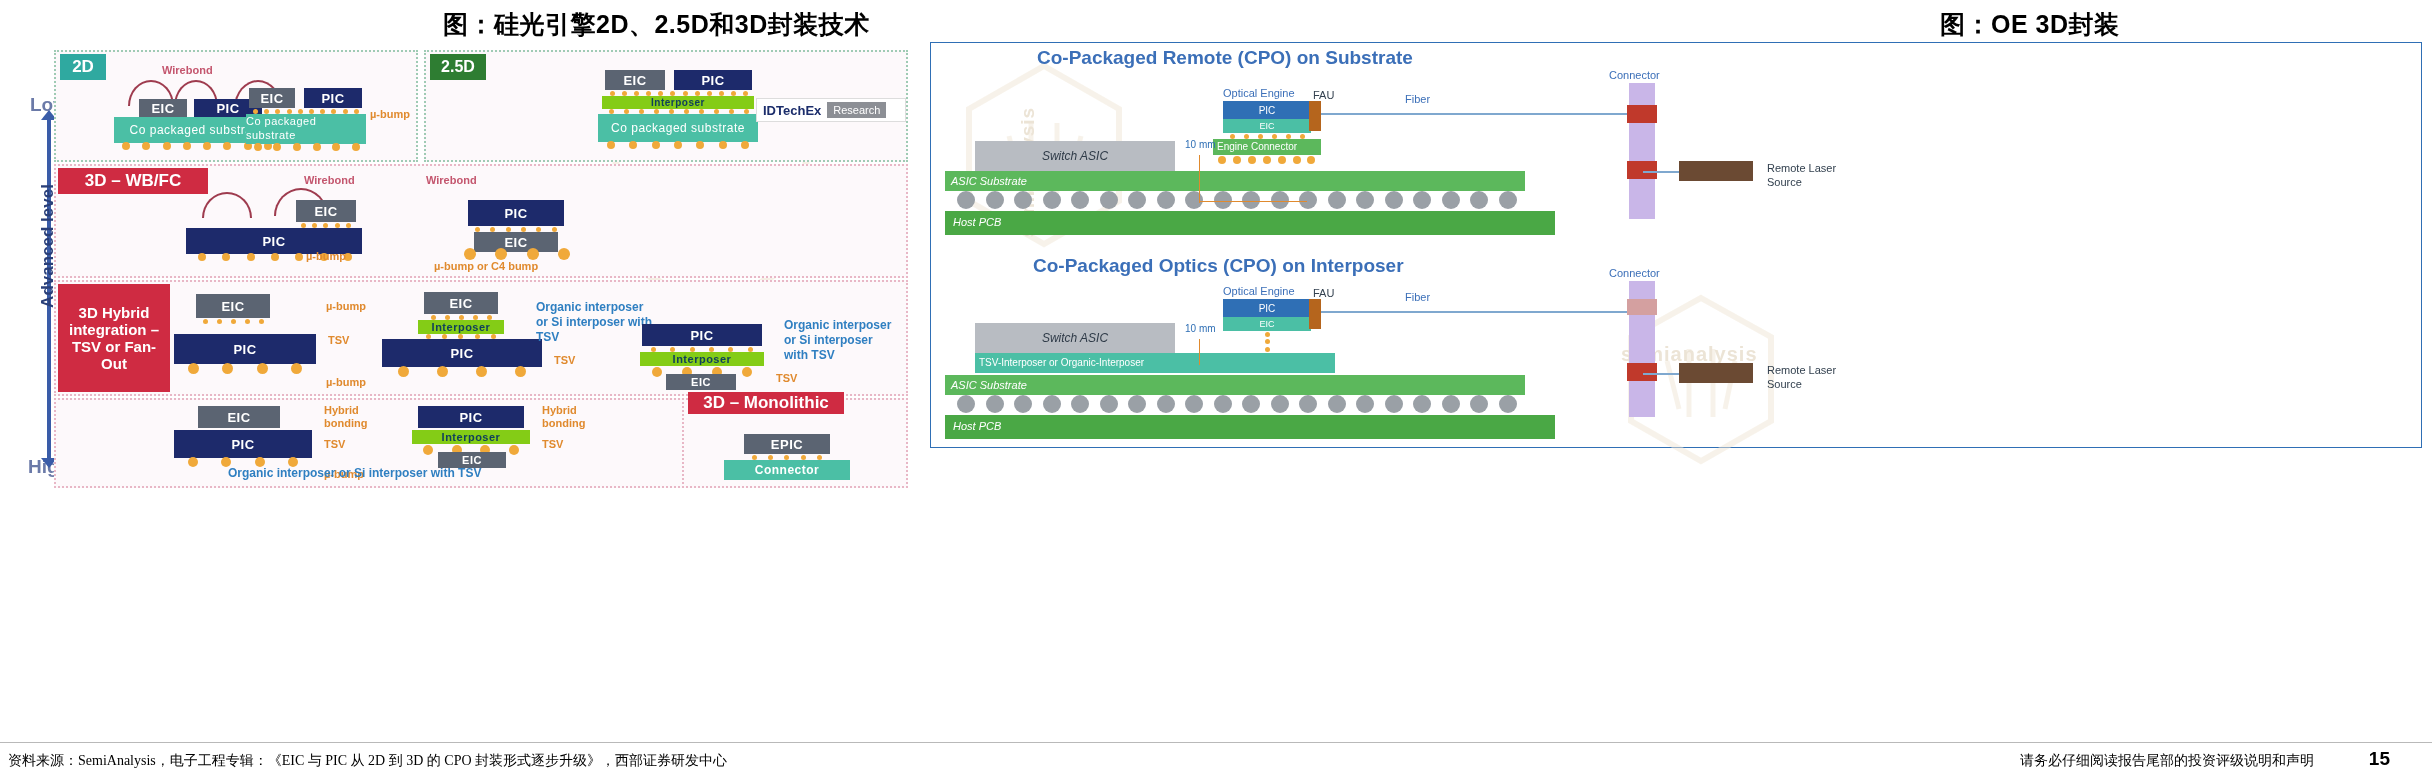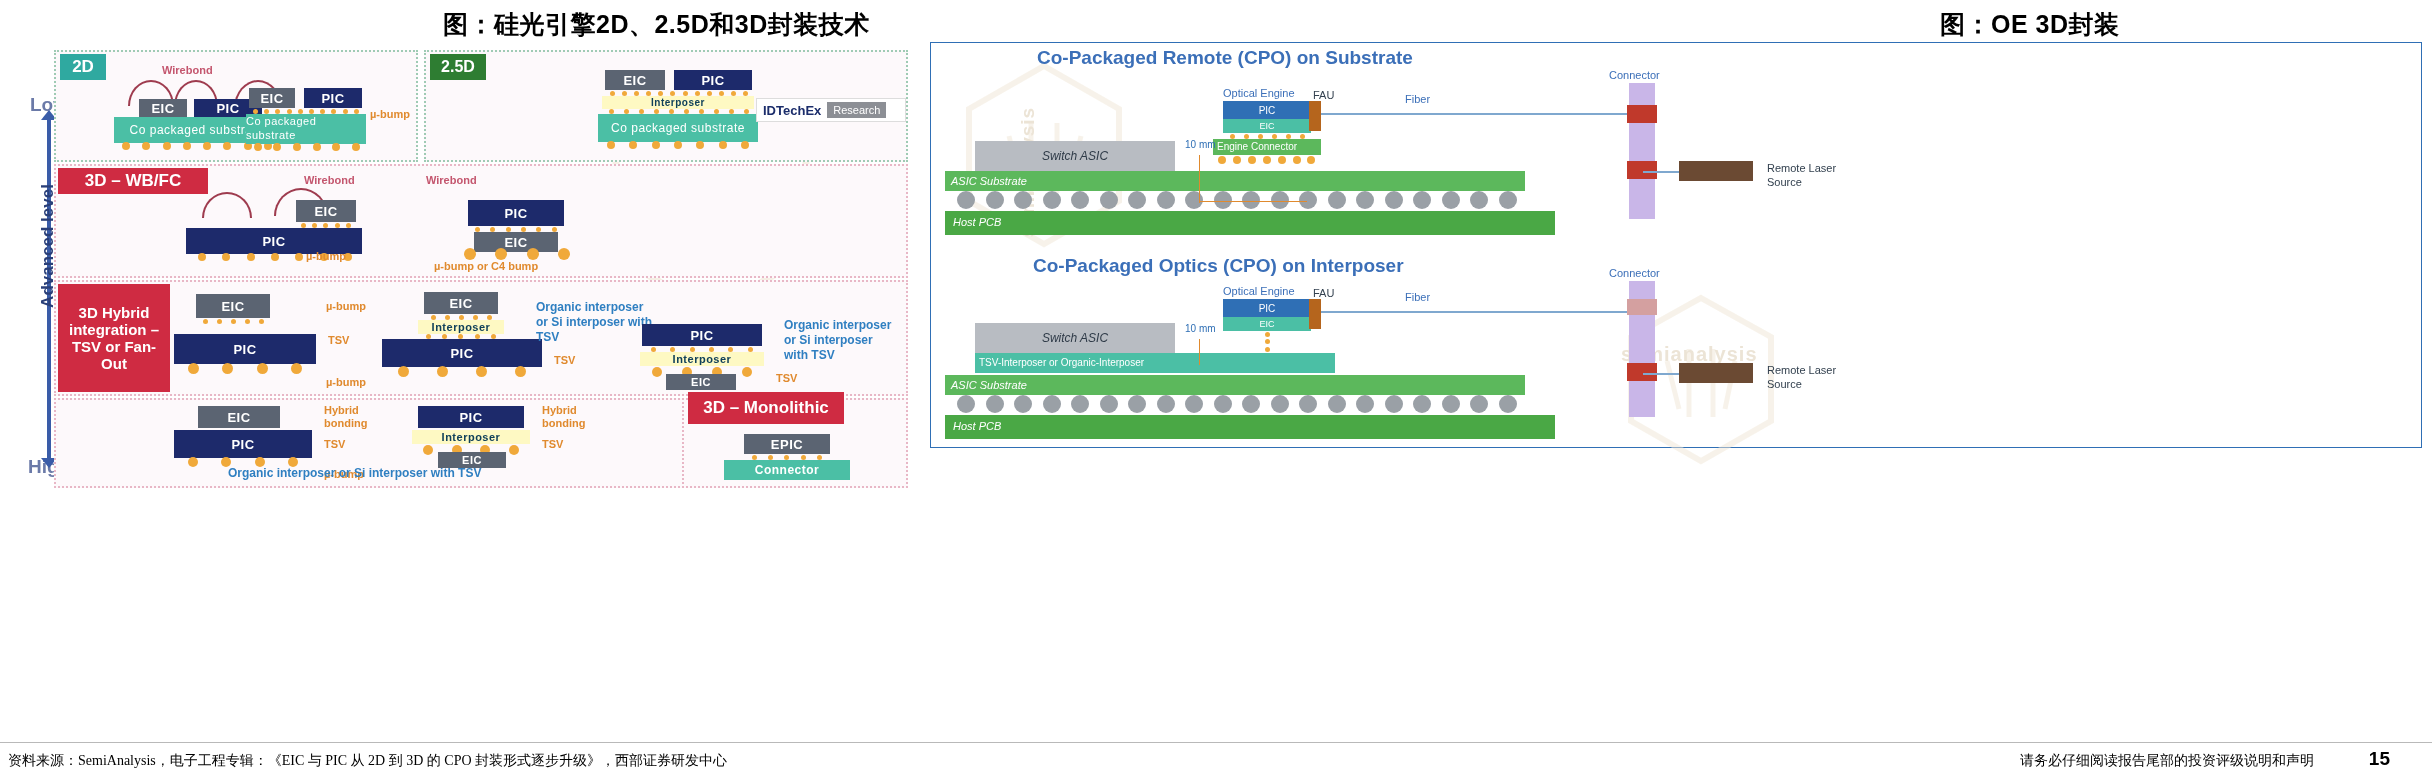--- a/index.html
+++ b/index.html
@@ -48,21 +48,21 @@
   .tag.green{background:#2e7d32;}
   .tag.red{background:#cf2b42;}
 
   
   .chip{position:absolute;display:flex;align-items:center;justify-content:center;
      color:#fff;font-size:13px;font-weight:bold;letter-spacing:.5px;}
   .chip.eic{background:#5b6472;}
   .chip.pic{background:#1d2a6b;}
   .chip.epic{background:#5b6472;}
   .chip.sub{background:#4bbfa5;font-size:12px;font-weight:normal;}
-  .chip.interposer{background:#fef9c3;color:#10405a;font-size:11px;}
+  .chip.interposer{background:#84cc16;color:#10405a;font-size:11px;}
   .chip.substrate2{background:#4bbfa5;font-size:12px;}
 
   
   .bumps{position:absolute;display:flex;justify-content:space-around;align-items:center;}
   .bumps span{width:5px;height:5px;border-radius:50%;background:#f0a93a;display:block;}
   .bumps.big span{width:8px;height:8px;}
 
   
   .arc{position:absolute;border:2px solid #9e3b4e;border-bottom:none;
      border-radius:50% 50% 0 0 / 100% 100% 0 0;background:transparent;}
@@ -355,21 +355,21 @@
         <span style="width:10px;height:10px;"></span>
       <span style="width:10px;height:10px;"></span>
         <span style="width:10px;height:10px;"></span>
     </div>
     <div class="chip eic" style="left:432px;top:410px;width:68px;height:16px;font-size:11px;">EIC</div>
     <div class="anno orange" style="left:536px;top:362px;width:56px;line-height:1.2;white-space:normal;">Hybrid bonding</div>
     <div class="anno orange" style="left:536px;top:396px;">TSV</div>
     <div class="anno blue" style="left:222px;top:424px;width:300px;line-height:1.25;white-space:normal;">Organic interposer or Si interposer with TSV</div>
 
     <div class="rowbox pink" style="left:676px;top:356px;width:222px;height:86px;"></div>
-    <div class="tag red" style="left:682px;top:350px;width:156px;height:32px;">3D – Monolithic</div>
+    <div class="tag red" style="left:682px;top:350px;width:156px;height:22px;">3D – Monolithic</div>
     <div class="chip epic" style="left:738px;top:392px;width:86px;height:20px;">EPIC</div>
     <div class="bumps" style="left:740px;top:412px;width:82px;height:6px;">
       <span></span>
         <span></span>
         <span></span>
         <span></span>
         <span></span>
     </div>
     <div class="chip substrate2" style="left:718px;top:418px;width:126px;height:20px;">Connector</div>
   </div>

